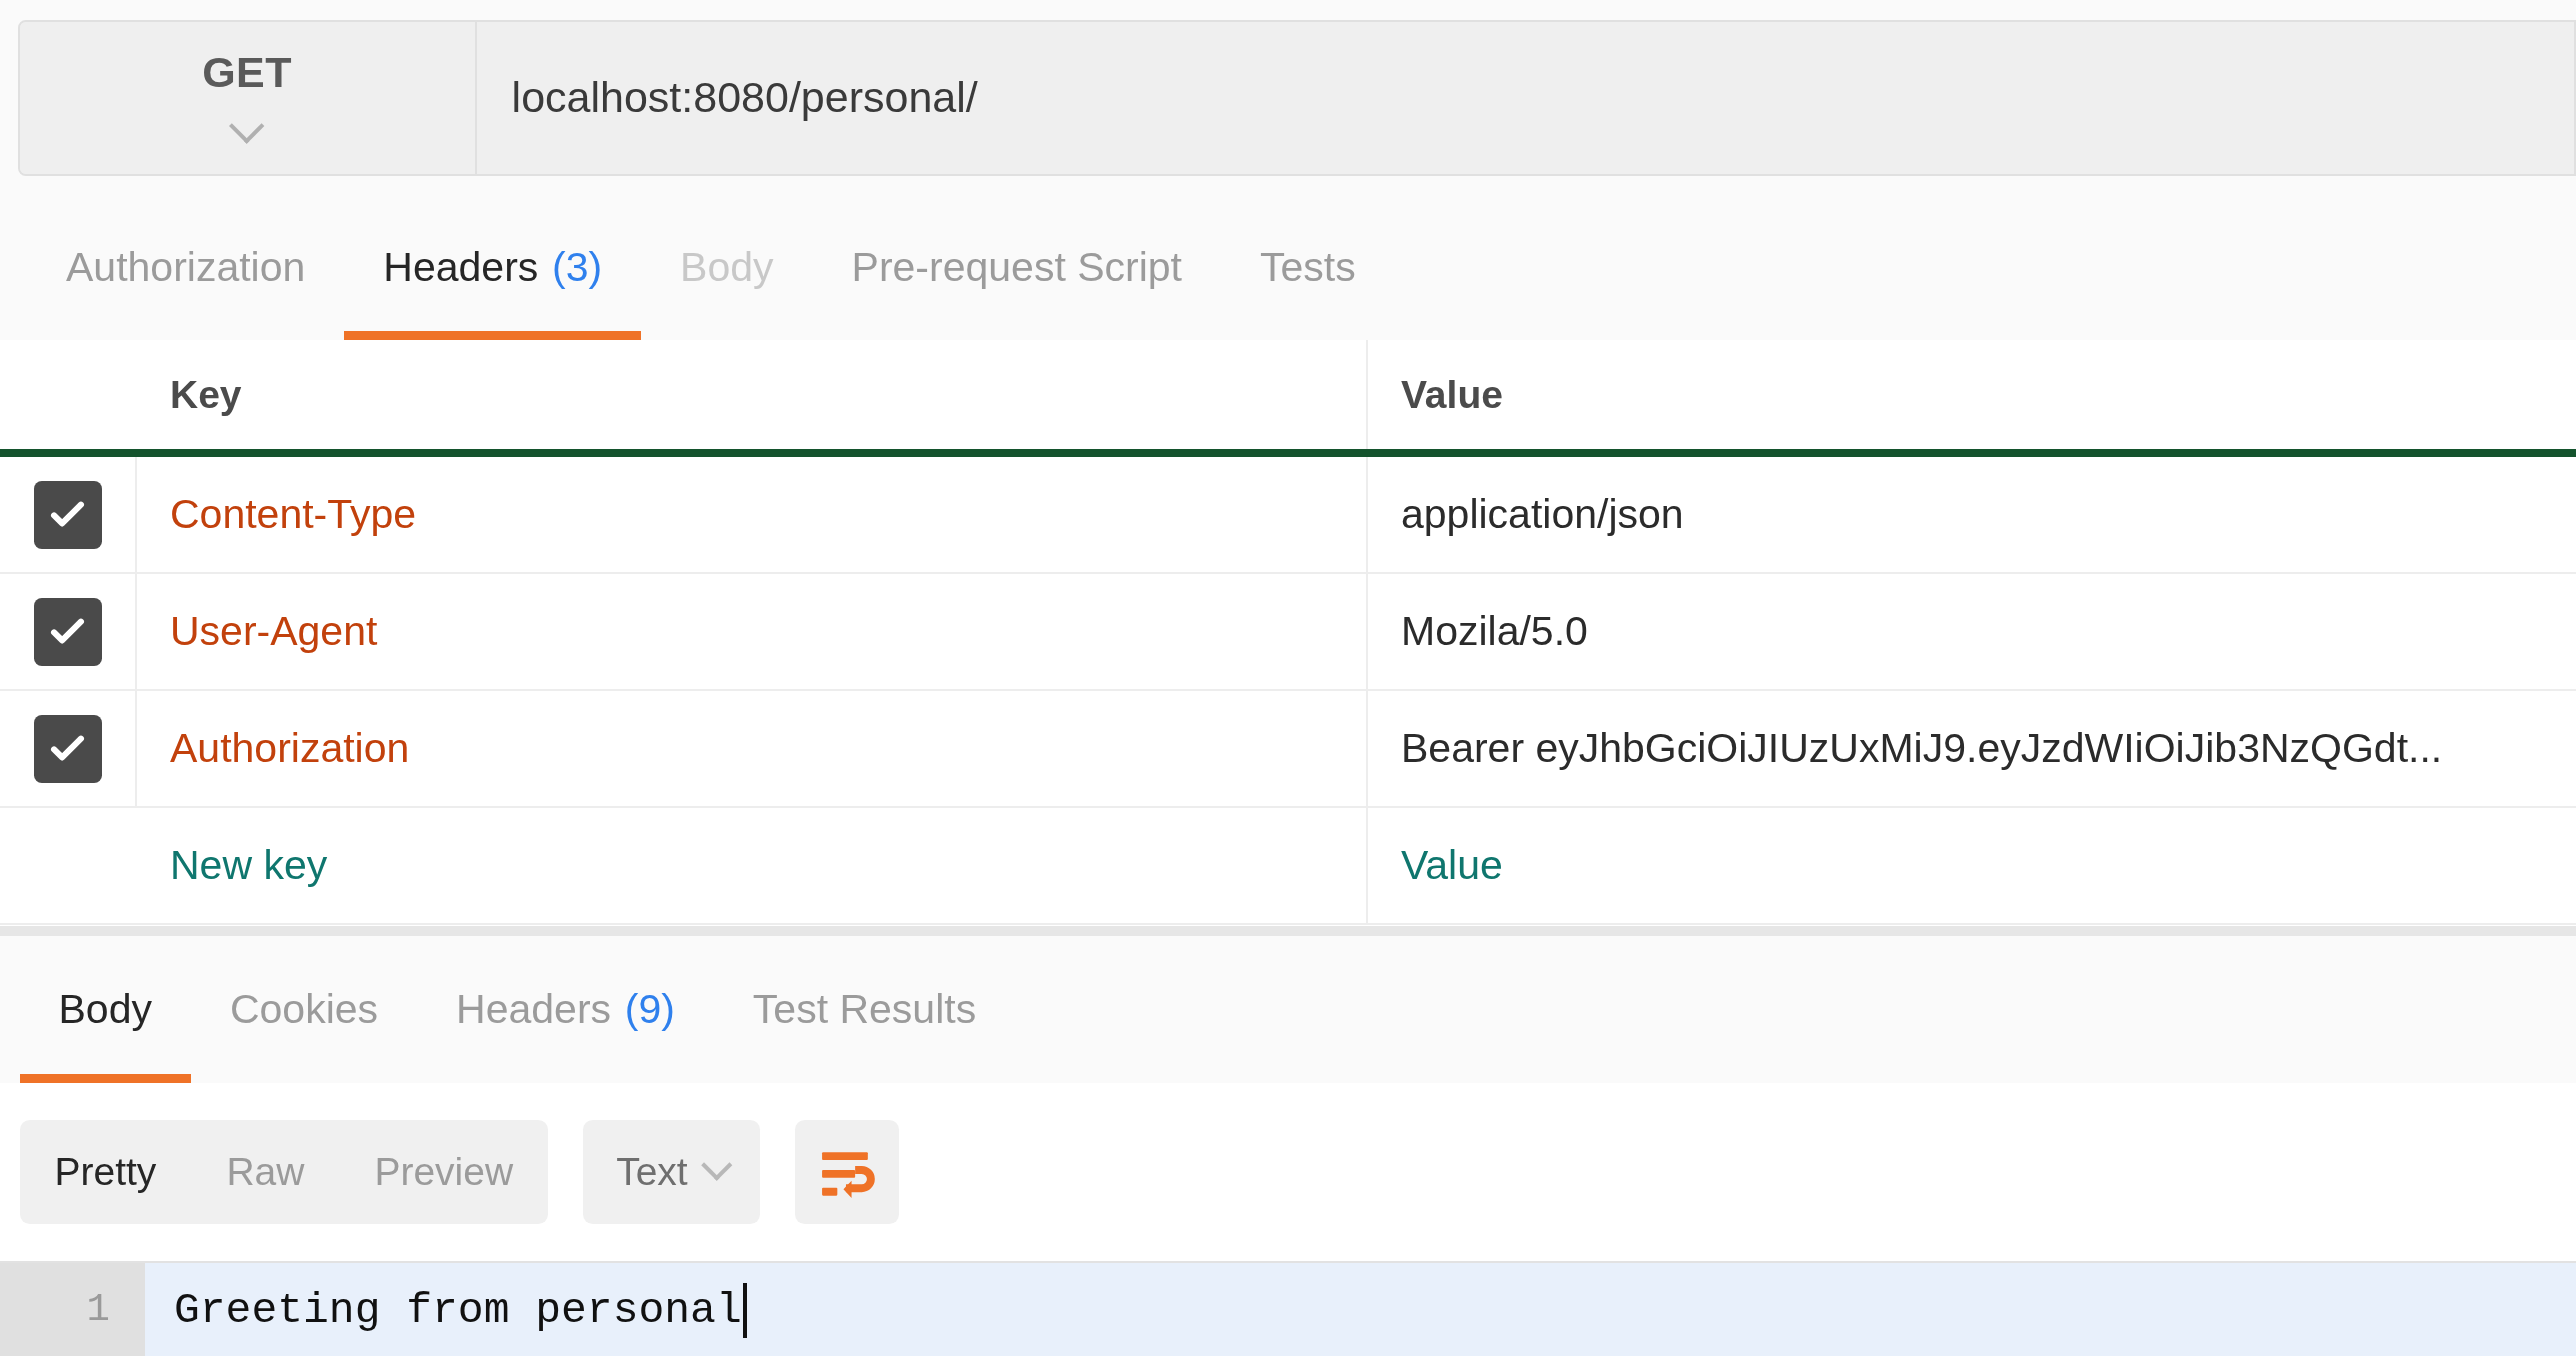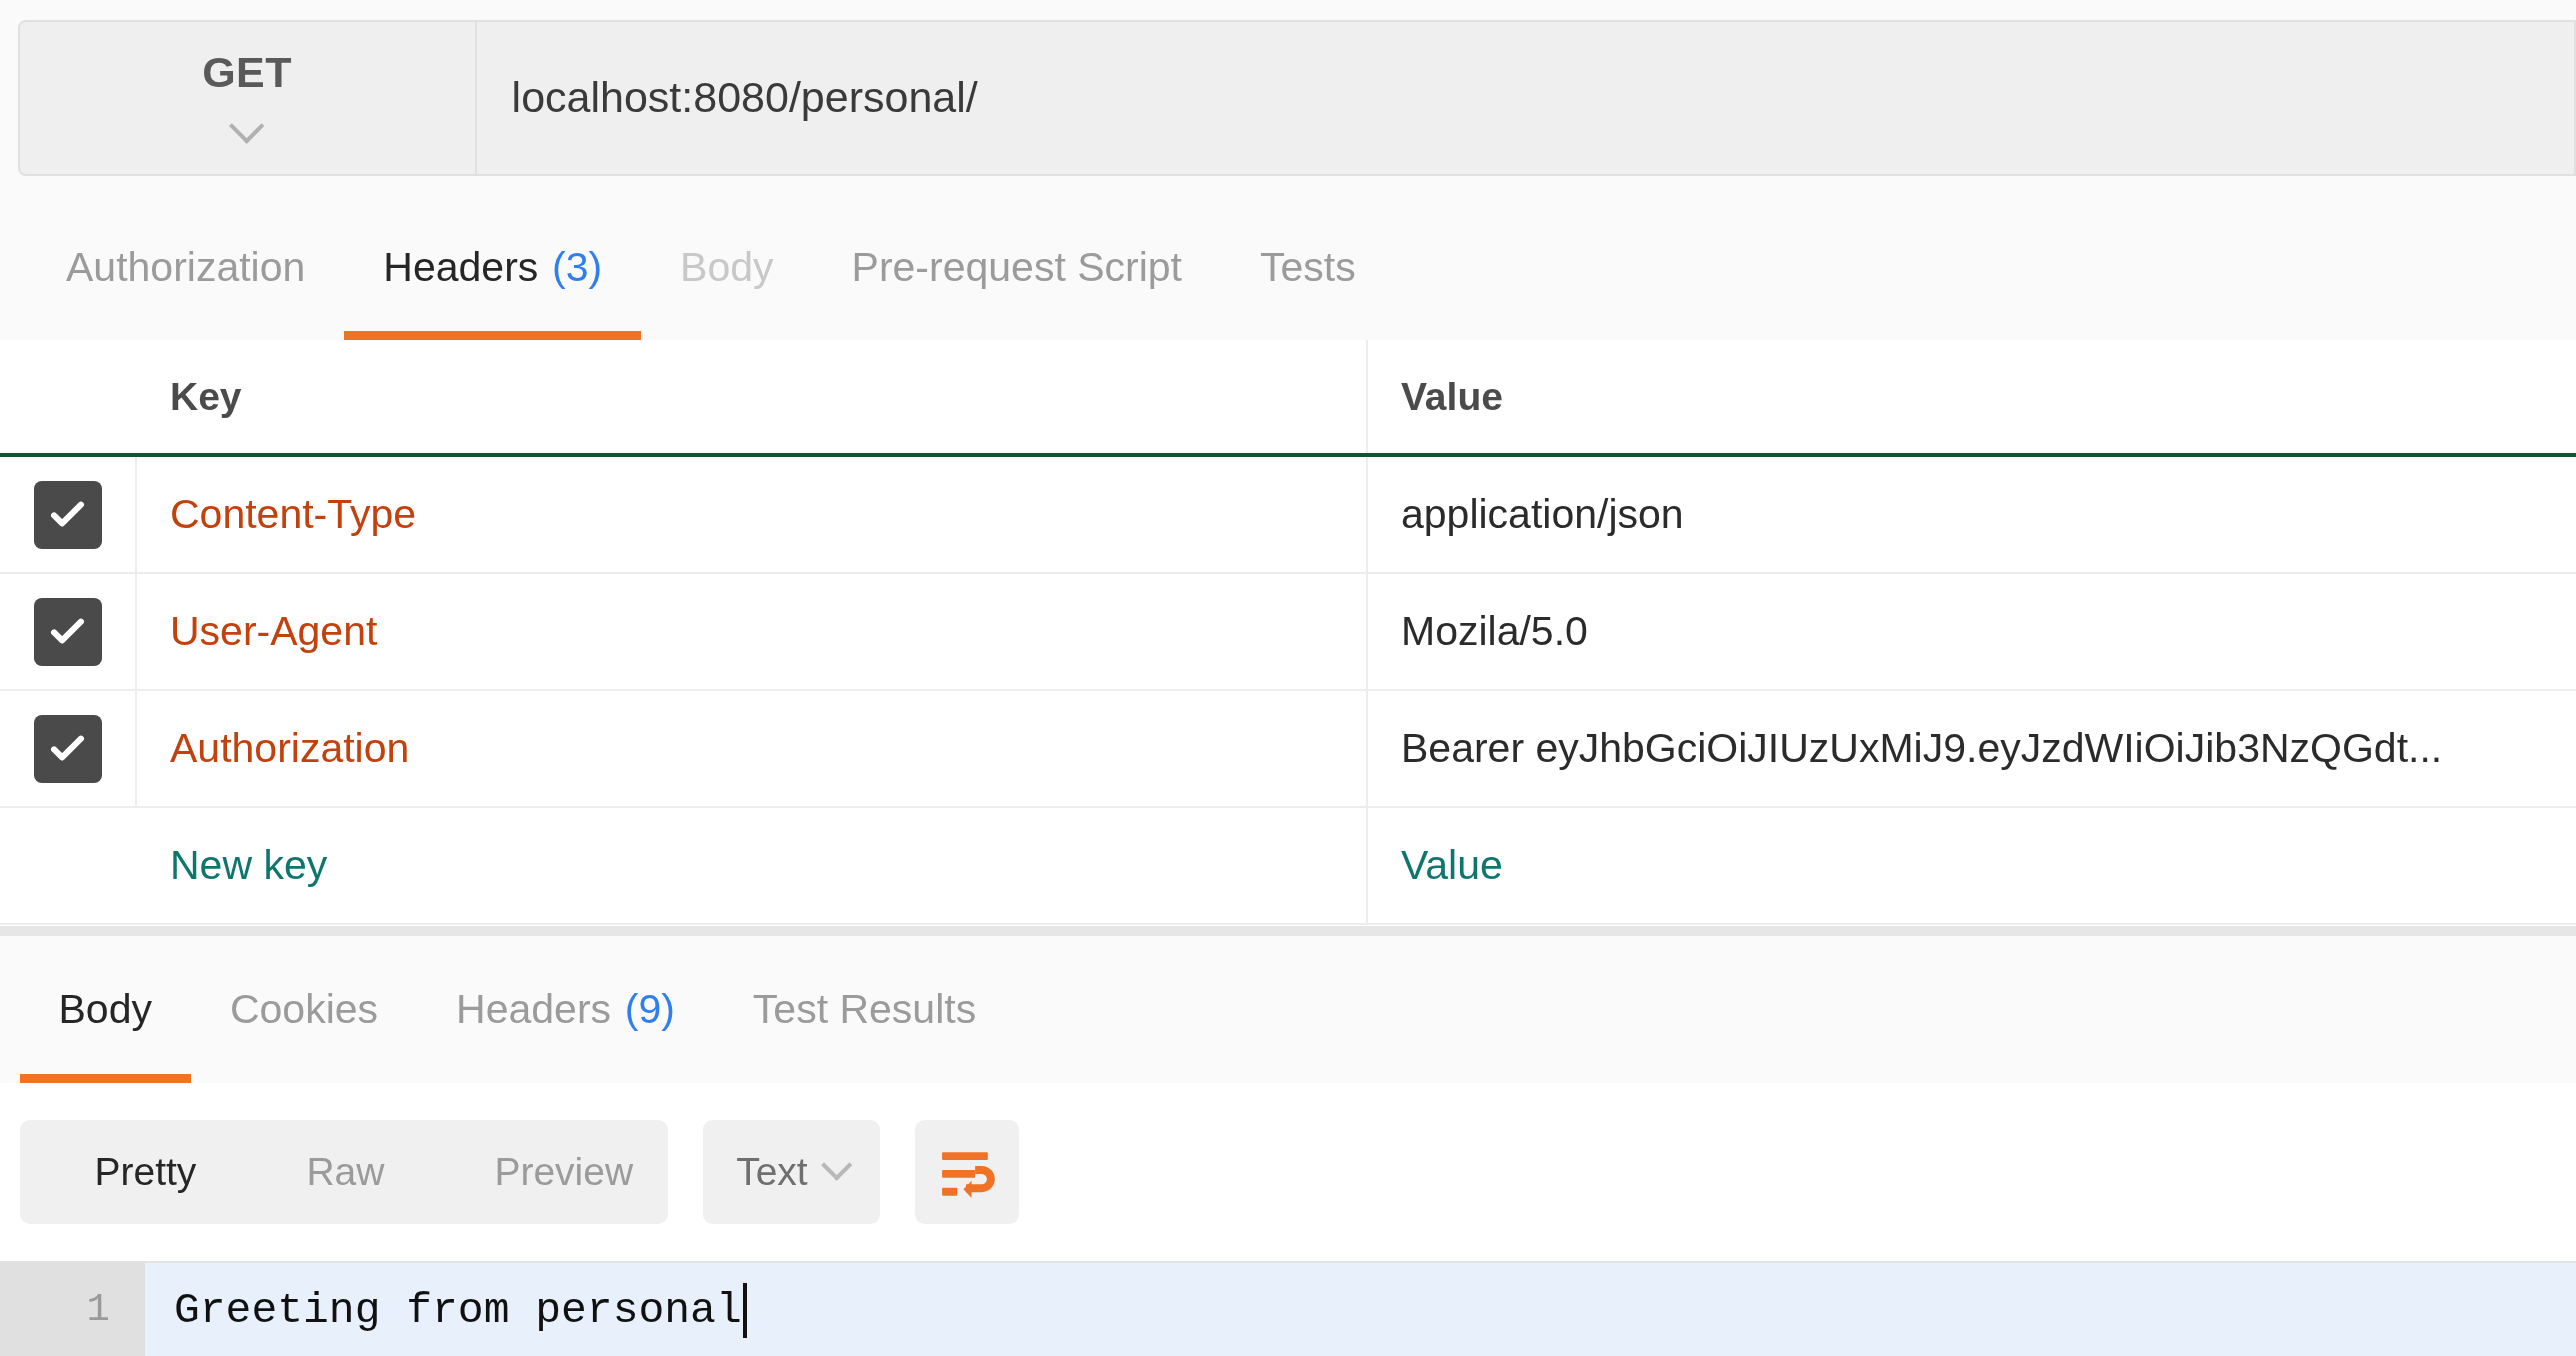--- a/index.html
+++ b/index.html
@@ -121,21 +121,21 @@
     width: 2576px;
     background: #ffffff;
   }
   .tbl-row {
     display: flex;
     width: 2576px;
     height: 117px;
     border-bottom: 2px solid #ededed;
     background: #ffffff;
   }
-  .tbl-row.head { border-bottom: 4px solid #14532d; }
+  .tbl-row.head { border-bottom: 8px solid #14532d; }
   .cb-cell {
     width: 137px;
     height: 100%;
     display: flex;
     align-items: center;
     justify-content: center;
     flex: none;
     border-right: 2px solid #ededed;
   }
   .tbl-row.head .cb-cell,
@@ -245,21 +245,20 @@
   }
   .seg-item {
     height: 78px;
     display: flex;
     align-items: center;
     padding: 0 35px;
     font-size: 39px;
     color: #9b9b9b;
     cursor: pointer;
     white-space: nowrap;
-    margin-left: 40px;
   }
   .seg-item.active { color: #262626; }
   .fmt-select {
     display: flex;
     align-items: center;
     gap: 18px;
     height: 104px;
     padding: 0 33px;
     background: #f0f0f0;
     border-radius: 9.8px;

